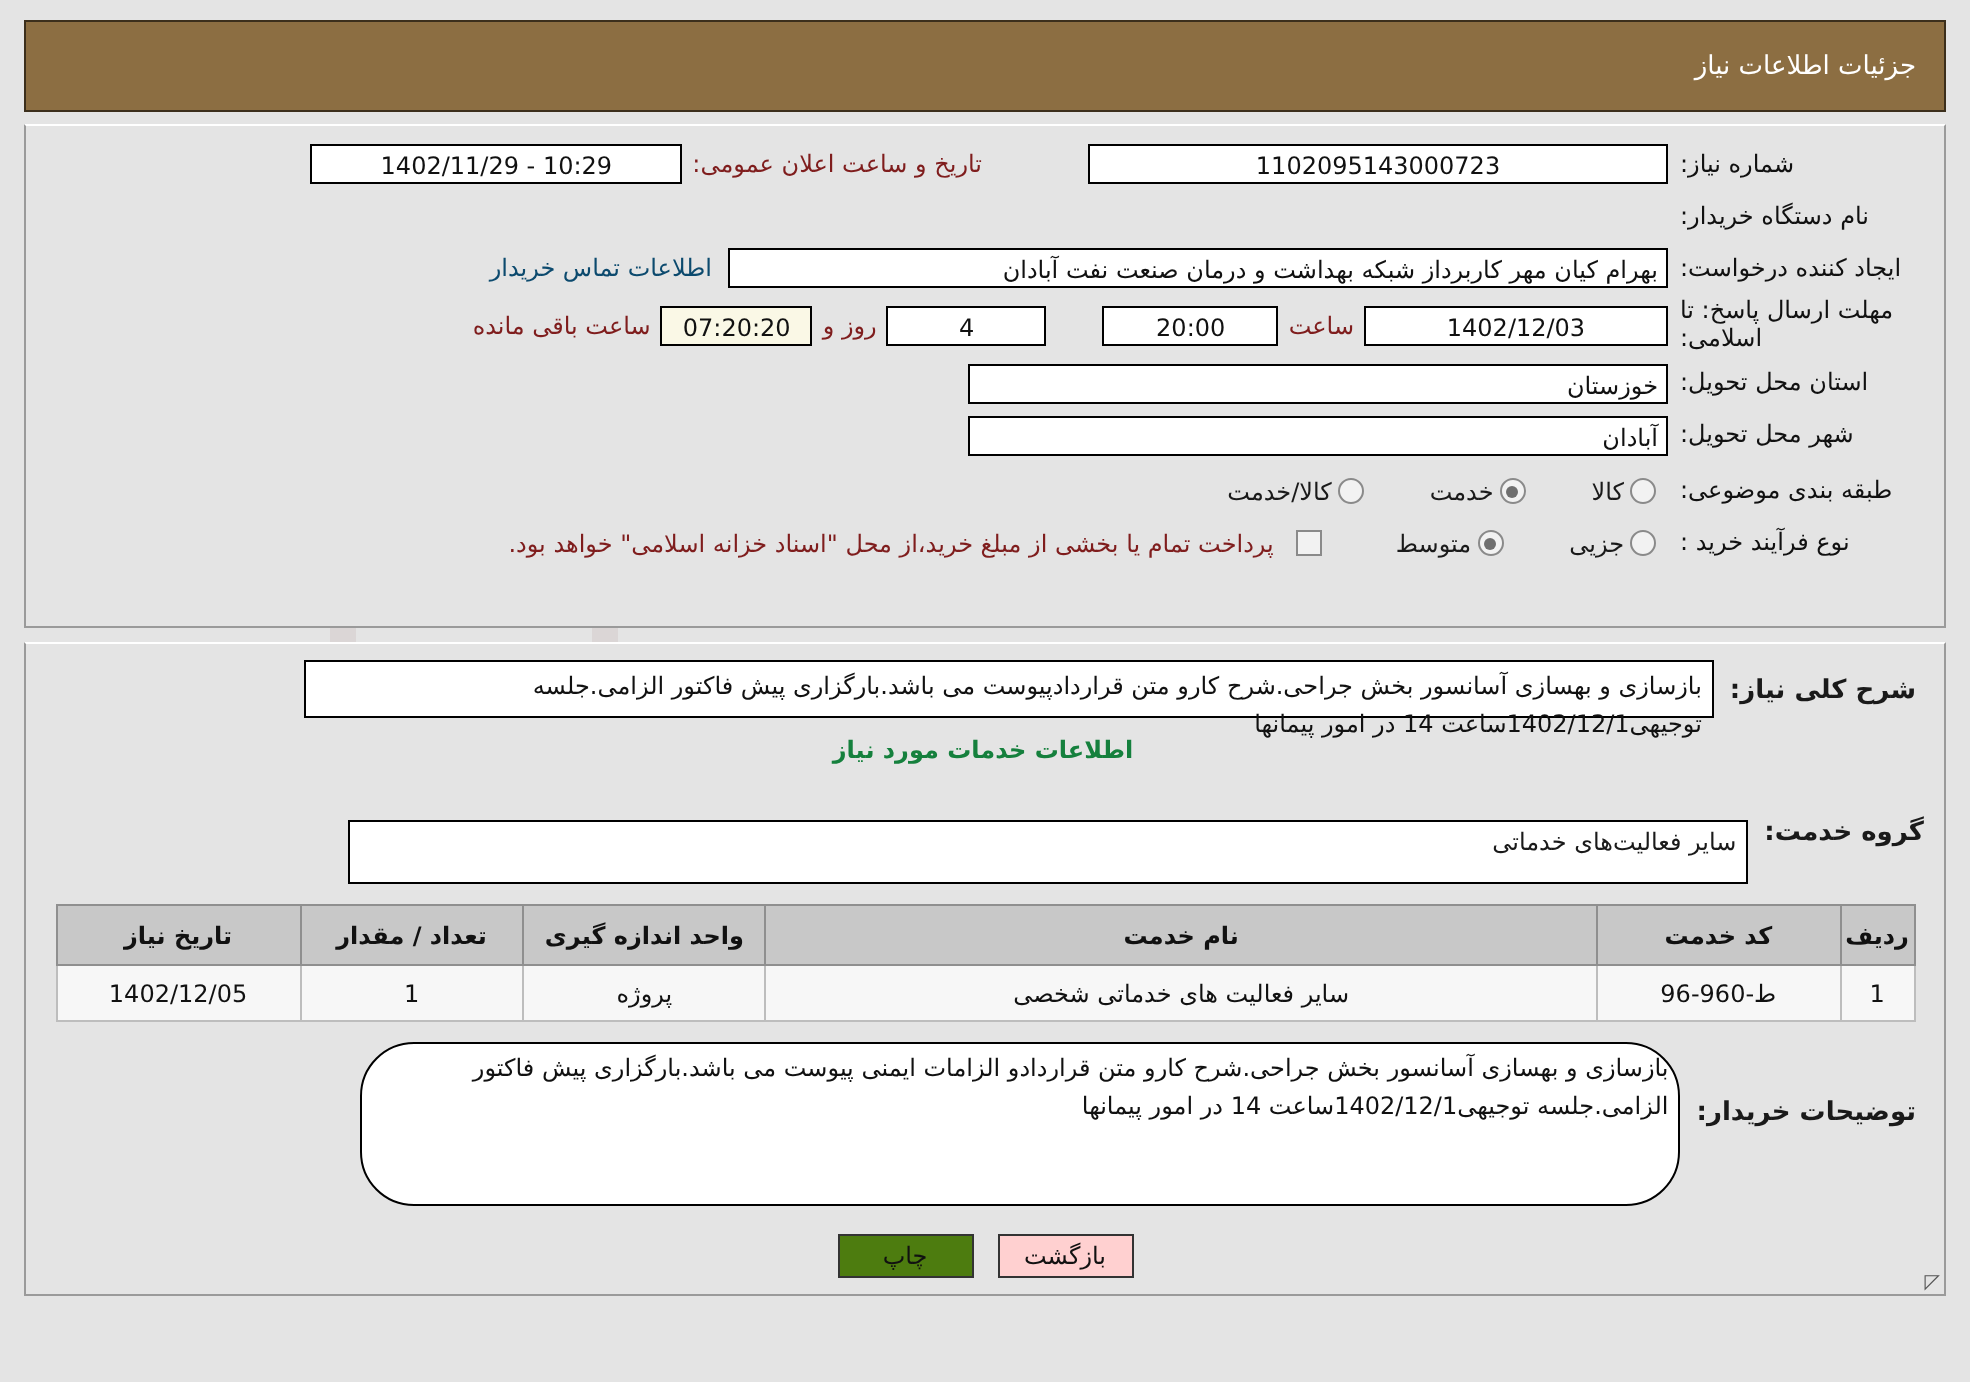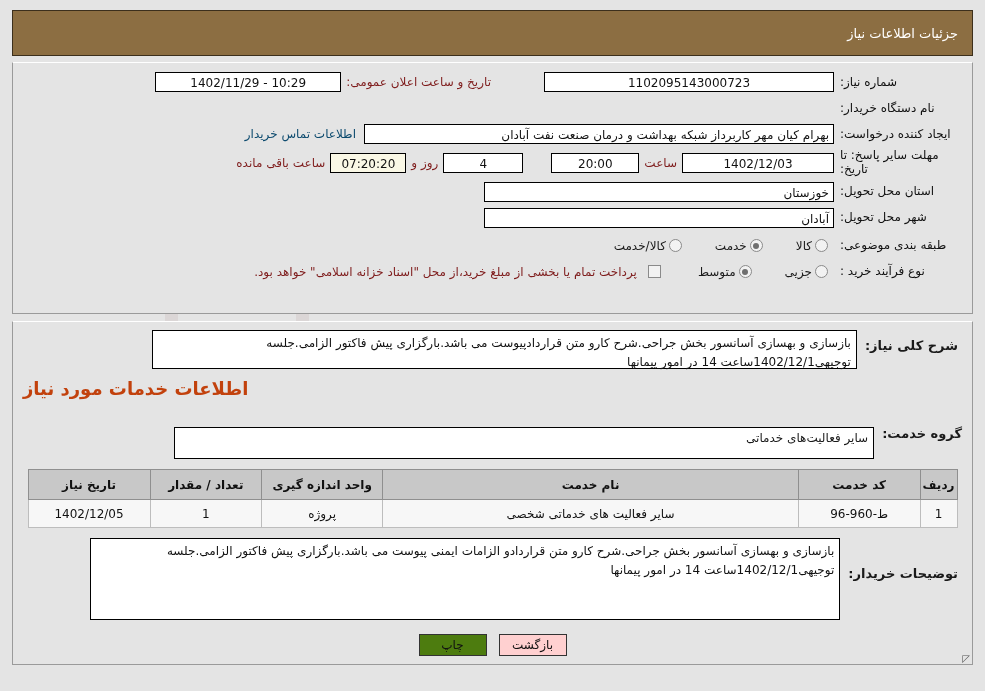--- a/index.html
+++ b/index.html
@@ -199,38 +199,38 @@
     border:1px solid #000;
     background:#fff;
     box-sizing:border-box;
     padding:3px 5px;
     font-size:12px;
     line-height:1.55;
     position:relative;
     text-align:right;
     color:#111;
   }
-  .descbox.d1{width:705px;height:39px;}
-  .descbox.d2{width:750px;height:82px;}
+  .descbox.d1{width:705px;height:29px;}
+  .descbox.d2{width:660px;height:82px;border-radius:27px;}
   .resz{
     position:absolute;
     left:2px;bottom:1px;
     width:9px;height:9px;
     color:#555;
     font-size:10px;
     line-height:9px;
     transform:rotate(0deg);
   }
 
   .sechead{
     font-weight:bold;
-    font-size:18px;
-    text-align:left;
+    font-size:12px;
+    text-align:center;
     margin:9px 2px 8px 0;
-    color:#c2410c;
+    color:#15803d;
   }
 
   .grp-row{display:flex;align-items:center;margin:2px 0 10px 0;}
   .grp-lbl{font-weight:bold;font-size:13px;padding-left:8px;white-space:nowrap;}
   .grp-fld{
     border:1px solid #000;background:#fff;
     width:700px;height:32px;box-sizing:border-box;
     padding:1px 5px 0 5px;font-size:12px;line-height:19px;text-align:right;margin-top:20px;
   }
 
@@ -318,21 +318,21 @@
       <span class="lbl">نام دستگاه خریدار:</span>
     </div>
 
     <div class="row">
       <span class="lbl">ایجاد کننده درخواست:</span>
       <div class="fld" style="width:470px;">بهرام کیان مهر کاربرداز شبکه بهداشت و درمان صنعت نفت آبادان</div>
       <span class="link">اطلاعات تماس خریدار</span>
     </div>
 
     <div class="row">
-      <span class="lbl two">مهلت سایر پاسخ: تا تاریخ:</span>
+      <span class="lbl two">مهلت ارسال پاسخ: تا اسلامی:</span>
       <div class="fld w-date center">1402/12/03</div>
       <span class="inline-txt">ساعت</span>
       <div class="fld w-time center">20:00</div>
       <div class="fld w-days center" style="margin-right:28px;">4</div>
       <span class="inline-txt">روز و</span>
       <div class="fld w-cd center beige">07:20:20</div>
       <span class="inline-txt">ساعت باقی مانده</span>
     </div>
 
     <div class="row">

